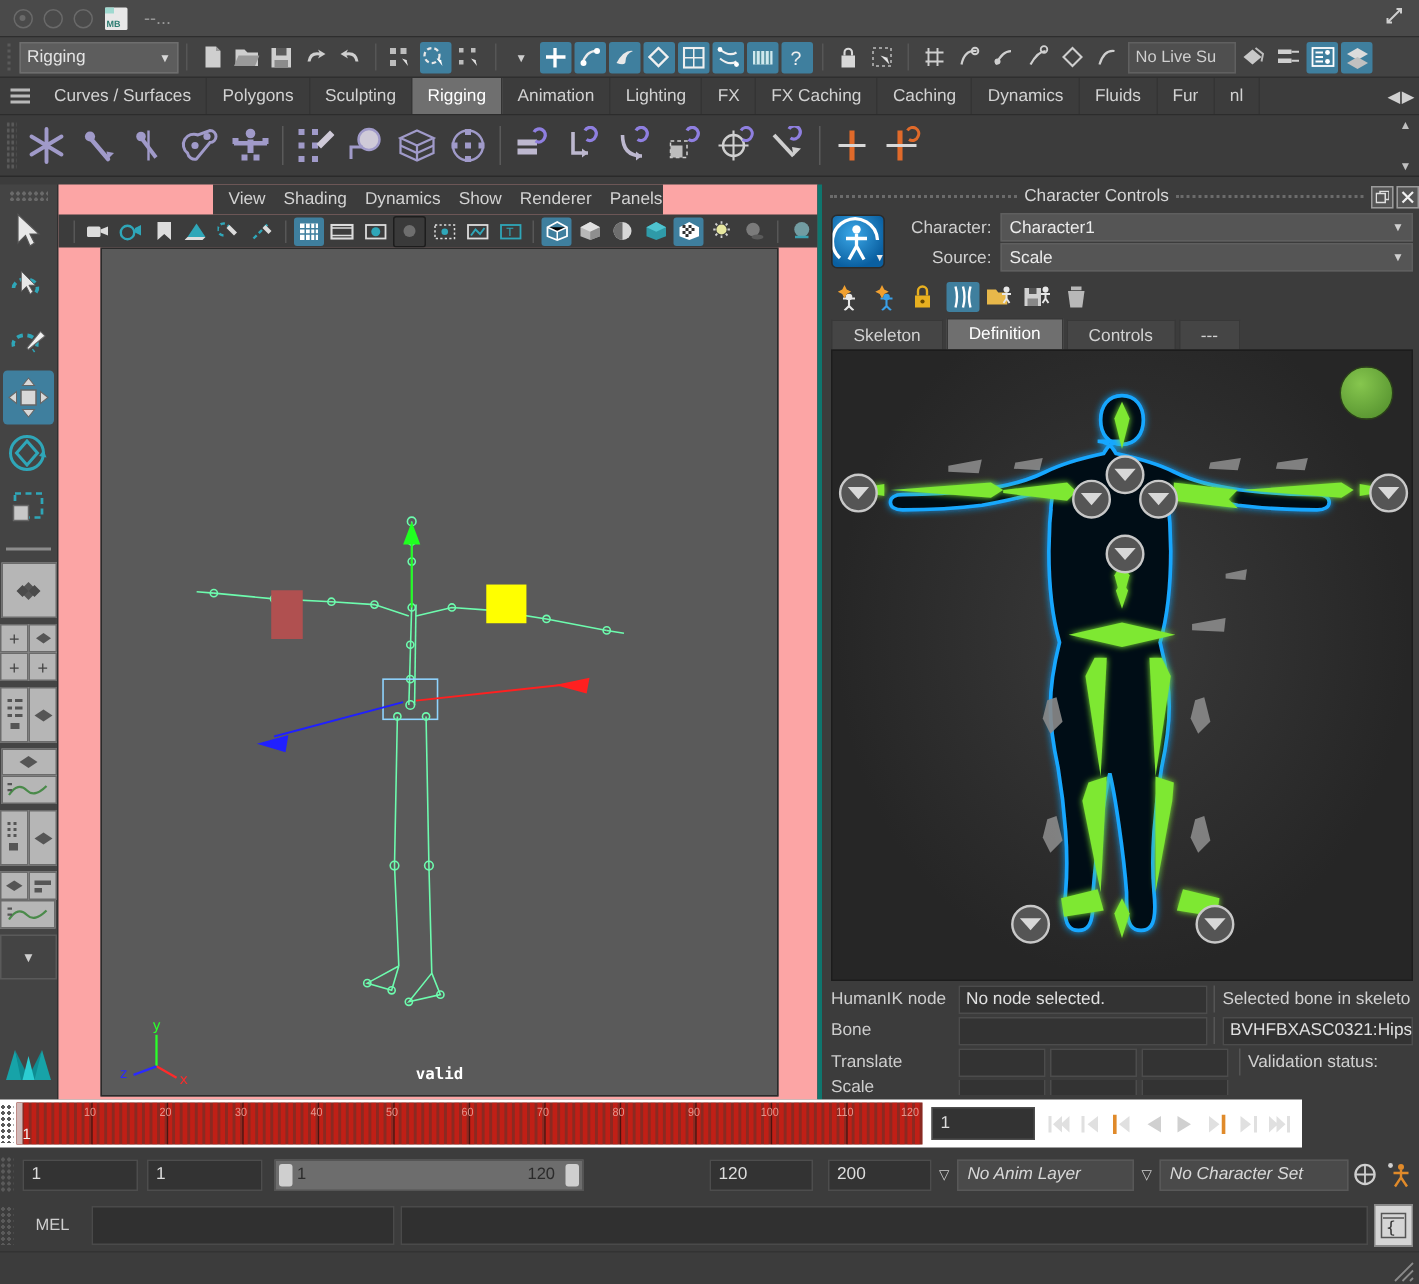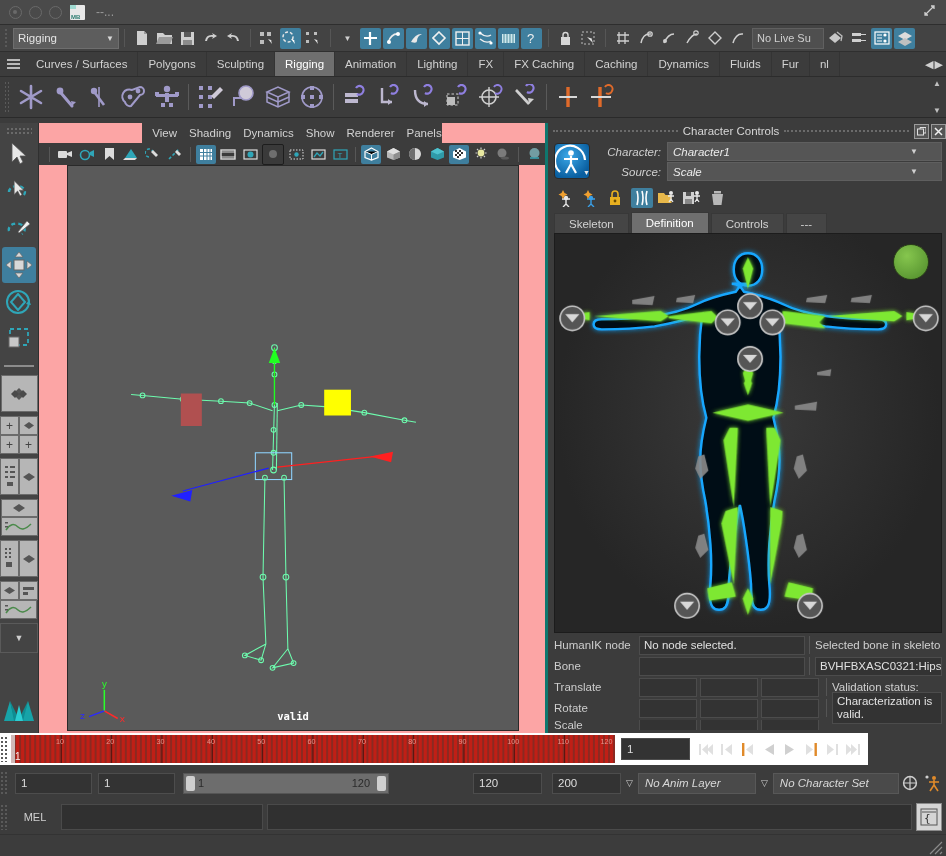--- a/index.html
+++ b/index.html
@@ -113,25 +113,25 @@
   .pt-text{color:#d6d6d6;font-size:11.5px;white-space:nowrap;}
   .pt-btn{width:13px;height:13px;border:1px solid #9b9b9b;margin-right:2px;
       display:flex;align-items:center;justify-content:center;font-size:9px;color:#e0e0e0;
       background:#555;}
   .hik-head{display:flex;padding:4px 6px 0 6px;gap:7px;}
   .hik-logo{width:34px;height:34px;border-radius:4px;position:relative;
      background:radial-gradient(circle at 40% 35%,#3ba8e8,#0a5fa0 75%);
      border:1px solid #2b2b2b;}
   .hik-logo .fig{position:absolute;inset:0;}
   .hik-logo .car{position:absolute;right:-1px;bottom:2px;font-size:7px;color:#e9e9e9;}
-  .hik-fields{flex:1;font-style:italic;}
+  .hik-fields{flex:1;}
   .fieldrow{display:flex;align-items:center;height:17px;margin-bottom:3px;}
   .fieldrow label{width:64px;text-align:right;padding-right:6px;color:#d0d0d0;font-size:11.5px;}
   .combo{flex:1;height:17px;background:#555555;border:1px solid #5f5f5f;display:flex;
-     align-items:center;justify-content:space-between;padding:0 20px 0 5px;color:#ececec;font-size:11.5px;}
+     align-items:center;justify-content:space-between;padding:0 2px 0 5px;color:#ececec;font-size:11.5px;}
   .combo .car{font-size:8px;color:#d0d0d0;padding-right:3px;}
   .hik-toolrow{display:flex;align-items:center;gap:3px;padding:5px 0 4px 8px;}
   .hik-tbtn{width:22px;height:20px;display:flex;align-items:center;justify-content:center;border-radius:2px;}
   .hik-tbtn.on{background:#3f7f9e;}
   .subtabs{display:flex;align-items:flex-end;padding-left:6px;height:21px;gap:2px;}
   .subtab{padding:0 14px;height:19px;display:flex;align-items:center;font-size:11.5px;
       color:#d2d2d2;background:#454545;border:1px solid #383838;border-bottom:none;}
   .subtab.active{background:#6f6f6f;color:#fff;height:20px;margin-top:32px;}
   .defarea{margin:0 6px;flex:1;background:#262626;border:1px solid #1c1c1c;position:relative;
       overflow:hidden;
@@ -1241,28 +1241,20 @@
           <div class="bsep"></div>
           <div class="bfield" style="flex:1">BVHFBXASC0321:Hips</div>
         </div>
         <div class="brow">
           <span class="blabel">Translate</span>
           <div class="bfield third"></div>
           <div class="bfield third"></div>
           <div class="bfield third"></div>
           <div class="bsep"></div>
           <span class="btext">Validation status:</span>
-        </div>
-        <div class="brow">
-          <span class="blabel">Rotate</span>
-          <div class="bfield third"></div>
-          <div class="bfield third"></div>
-          <div class="bfield third"></div>
-          <div class="bsep"></div>
-          <div class="valid-box bright">Characterization is valid.</div>
         </div>
         <div class="brow" style="height:10px;overflow:hidden">
           <span class="blabel">Scale</span>
           <div class="bfield third"></div>
           <div class="bfield third"></div>
           <div class="bfield third"></div>
         </div>
       </div>
     </div>
 

